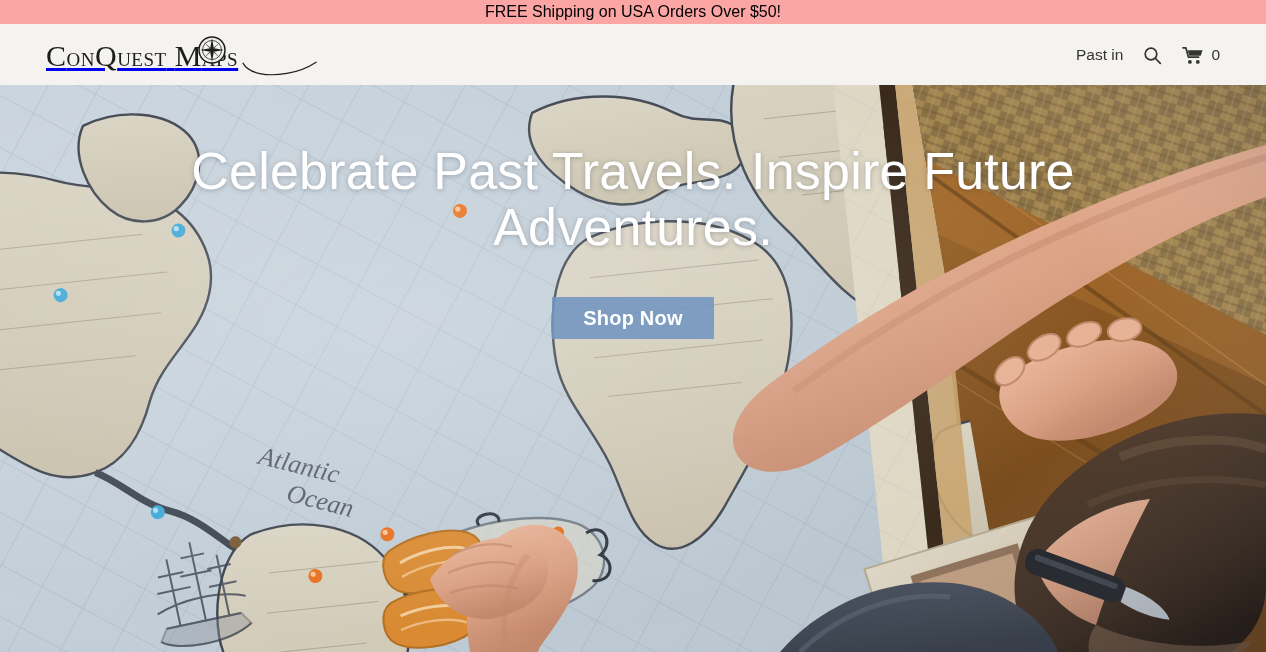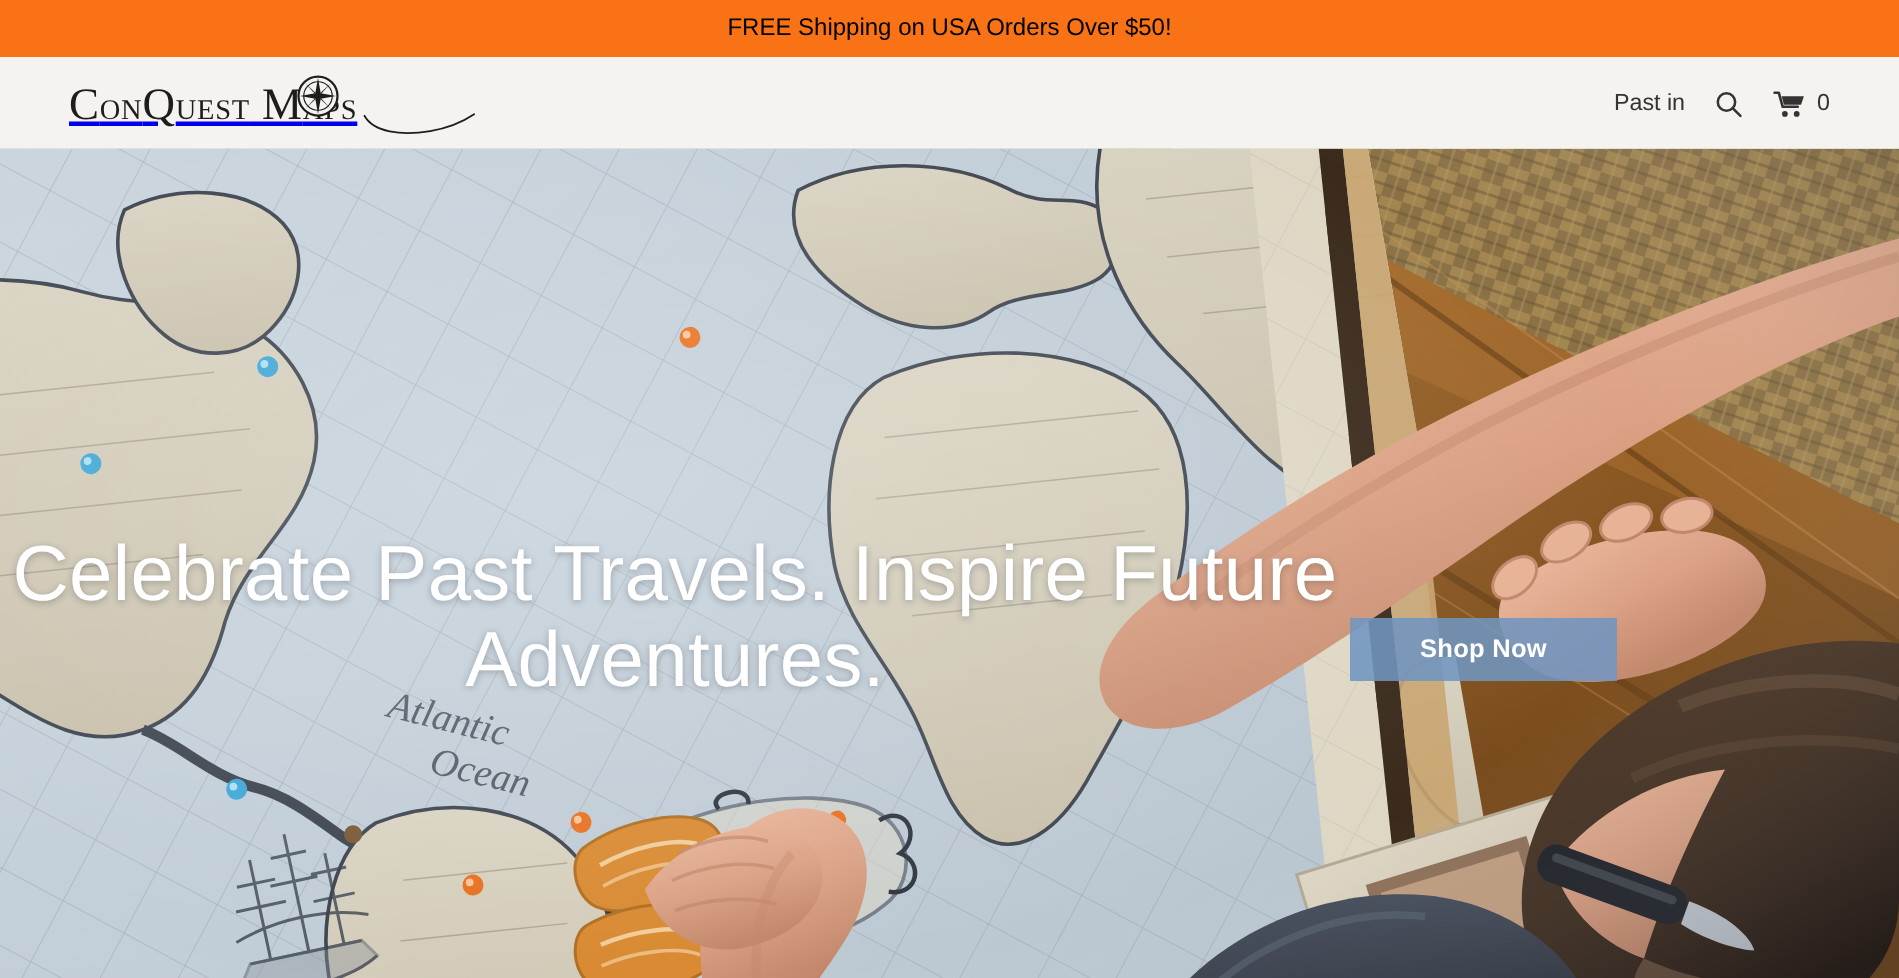--- a/index.html
+++ b/index.html
@@ -8,22 +8,22 @@
   html, body {
     width: 1266px;
     height: 652px;
     overflow: hidden;
     font-family: "Liberation Sans", sans-serif;
     background: #f4f3ef;
   }
 
   
   .announce-bar {
-    height: 38px;
-    background: #f97316;
+    height: 24px;
+    background: #fca5a5;
     display: flex;
     align-items: center;
     justify-content: center;
     position: relative;
     z-index: 30;
   }
 
   
   .nav-bar {
     height: 61px;
@@ -135,21 +135,21 @@
     inset: 0;
     width: 100%;
     height: 100%;
   }
 
   .hero-content {
     position: absolute;
     inset: 0;
     z-index: 6;
     display: flex;
-    flex-direction: row;
+    flex-direction: column;
     align-items: center;
     padding-top: 58px;
   }
   .hero-title {
     width: 900px;
     text-align: center;
     color: #ffffff;
     font-size: 52px;
     font-weight: 300;
     line-height: 1.08;
@@ -159,26 +159,26 @@
   .hero-sub {
     margin-top: 30px;
     color: #ffffff;
     font-size: 30px;
     font-weight: 300;
     letter-spacing: .2px;
     text-shadow: 0 1px 5px rgba(40,45,55,.32);
   }
   .hero-cta {
     margin-top: 42px;
-    width: 178px;
+    width: 162px;
     height: 42px;
     background: rgba(113,149,192,.88);
     border: 0;
     color: #ffffff;
-    font-size: 17px;
+    font-size: 20px;
     font-weight: bold;
     font-family: "Liberation Sans", sans-serif;
     letter-spacing: .2px;
     cursor: pointer;
   }
 </style>
 </head>
 <body>
 
 <div class="announce-bar">

